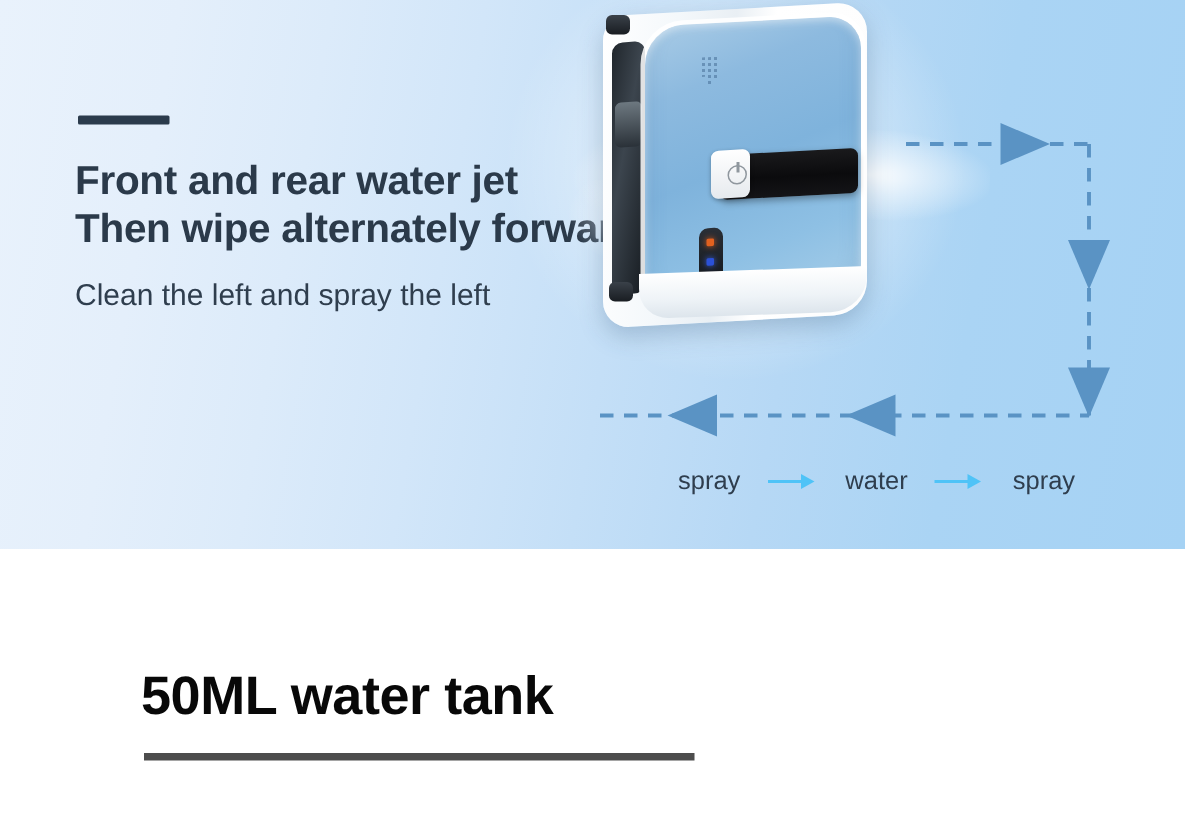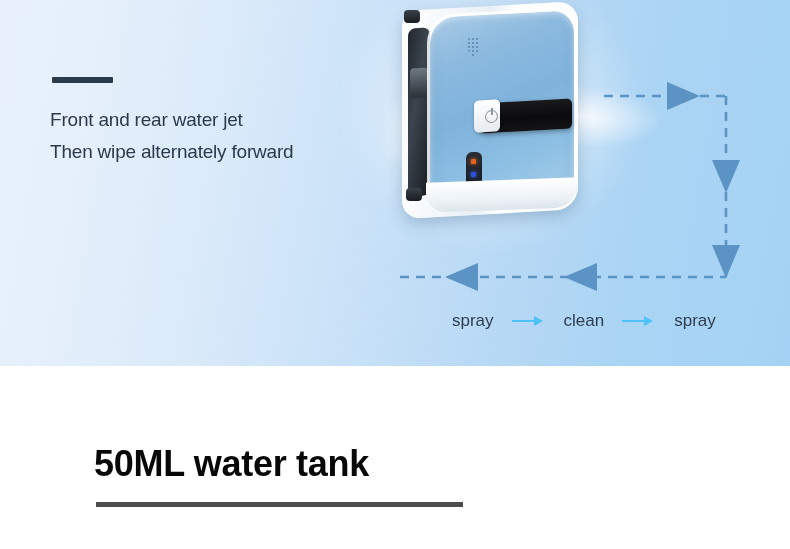--- a/index.html
+++ b/index.html
@@ -27,21 +27,21 @@
     pointer-events:none;
   }
 
   
   .accent-bar {
     position:absolute; left:52px; top:77px; width:61px; height:6px;
     background:#2b3b4c; border-radius:1px;
   }
   .headline {
     position:absolute; left:50px; top:104px; width:430px;
-    font-size:19px; font-weight:normal; line-height:32px;
+    font-size:27px; font-weight:bold; line-height:32px;
     color:#2b3a4a; letter-spacing:-.2px; white-space:nowrap;
   }
   .headline .l2 { display:block; }
   .subline {
     position:absolute; left:50px; top:182px; width:420px;
     font-size:20px; font-weight:normal; line-height:31px;
     color:#2f3e4e; white-space:nowrap;
   }
 
   
@@ -193,21 +193,21 @@
   <div class="hero-glow"></div>
 
   <div class="accent-bar"></div>
 
   <div class="headline">
     <span class="l1">Front and rear water jet</span>
     <span class="l2">Then wipe alternately forward</span>
   </div>
 
   <div class="subline">
-    <br>
+    <span>Clean the left and spray the left</span><br>
   </div>
 
   <div class="mist mist-left"></div>
   <div class="mist mist-lower"></div>
   <div class="mist mist-right"></div>
 
   <div class="device">
     <div class="dev-body"></div>
     <div class="dev-rail">
       <div class="dev-rail-notch"></div>
@@ -248,21 +248,21 @@
       <polygon points="712,160 726,193 740,160"></polygon>
       <polygon points="712,245 726,278 740,245"></polygon>
       <polygon points="597,263 564,277 597,291"></polygon>
       <polygon points="478,263 445,277 478,291"></polygon>
     </g>
   </svg>
 
   <div class="caption">
     <span class="word">spray</span>
     <span class="cap-arrow"></span>
-    <span class="word">clean</span>
+    <span class="word">water</span>
     <span class="cap-arrow"></span>
     <span class="word">spray</span>
   </div>
 </div>
 
 <div class="lower">
   <div class="lower-title">50ML water tank</div>
   <div class="lower-rule"></div>
 </div>
 

